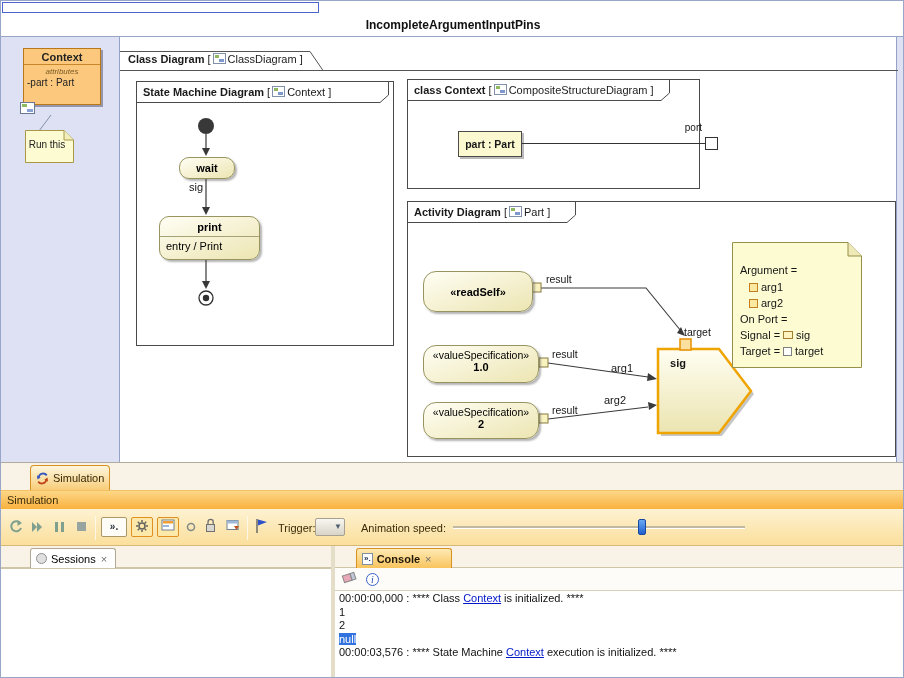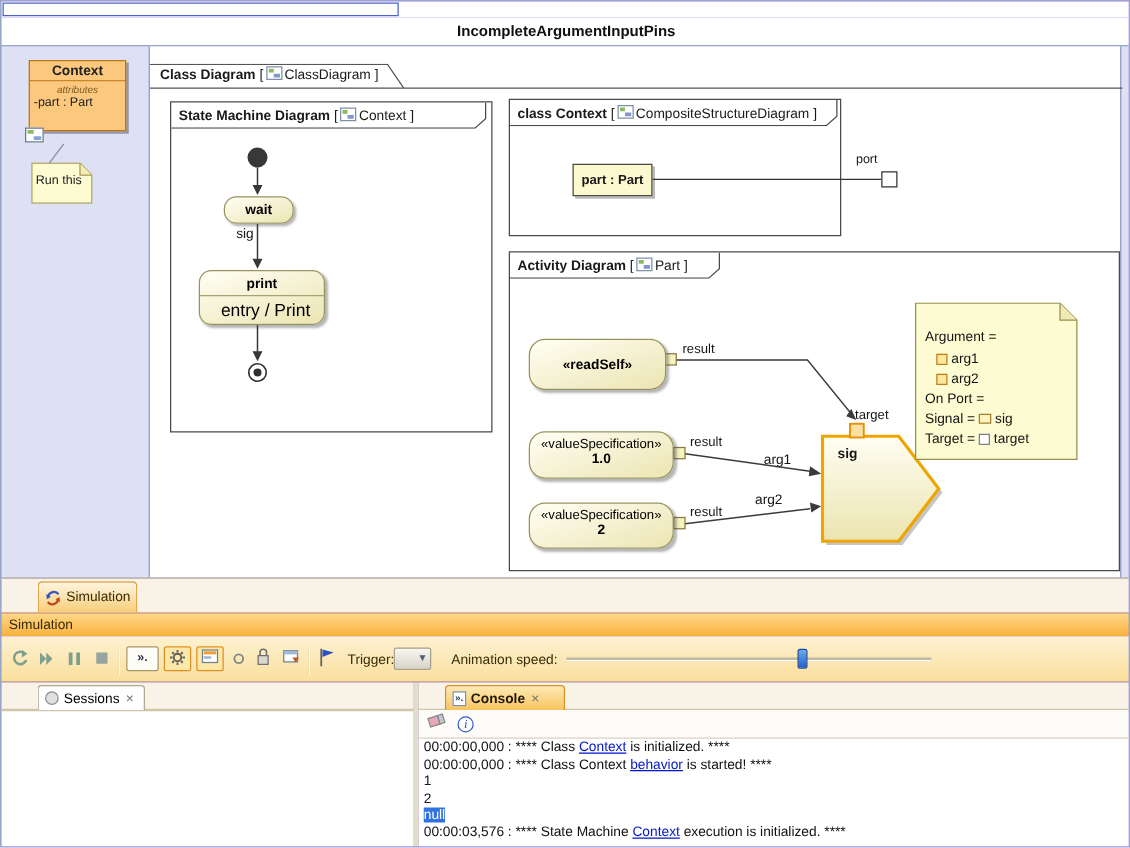--- a/index.html
+++ b/index.html
@@ -159,25 +159,25 @@
         <polygon points="65,125 73,125 69,133" fill="#383838"></polygon>
         <line x1="69" y1="178" x2="69" y2="200" stroke="#383838" stroke-width="1.2"></line>
         <polygon points="65,199 73,199 69,207" fill="#383838"></polygon>
         <circle cx="69" cy="216" r="7" fill="#fff" stroke="#303030" stroke-width="1.3"></circle>
         <circle cx="69" cy="216" r="3.2" fill="#303030"></circle>
       </svg>
       <div class="state" style="left:42px;top:75px;width:56px;height:22px;line-height:20px;text-align:center;font-weight:bold;font-size:11px;">wait</div>
       <div class="lbl11" style="left:38px;top:99px;width:28px;text-align:right;">sig</div>
       <div class="state" style="left:22px;top:134px;width:101px;height:44px;">
         <div style="height:20px;line-height:20px;text-align:center;font-weight:bold;font-size:11px;border-bottom:1px solid #a5a273;">print</div>
-        <div style="font-size:14px;padding:3px 0 0 6px;text-align:center;">entry / Print</div>
+        <div style="font-size:11px;padding:3px 0 0 6px;">entry / Print</div>
       </div>
     </div>
 
-    <div class="frame" style="left:287px;top:42px;width:266px;height:110px;">
+    <div class="frame" style="left:287px;top:42px;width:293px;height:110px;">
       <svg class="frame-tab" width="263" height="21">
         <polyline points="261.5,0 261.5,13 253,20.5 0,20.5" fill="none" stroke="#4a4a4a"></polyline>
       </svg>
       <div class="frame-tab-text">
         <span class="ft-bold">class</span>
         <span class="ft-bold">Context</span>
         <span>[</span><span class="mini-icon"></span><span>CompositeStructureDiagram</span>
         <span>]</span>
       </div>
       <div class="class-box" style="left:50px;top:51px;width:64px;height:26px;line-height:24px;">part : Part</div>
@@ -386,20 +386,19 @@
         <g transform="rotate(-18 8 7)">
           <rect x="2" y="4" width="8" height="7" fill="#e8a8b8" stroke="#888"></rect>
           <rect x="10" y="4" width="4" height="7" fill="#c0c8d8" stroke="#888"></rect>
         </g>
       </svg>
     </span>
     <span class="info-ic">i</span>
   </div>
   <div class="con-body">
     <div class="cline"><span>00:00:00,000 : **** Class </span><a class="clink">Context</a><span> is initialized. ****</span></div>
-    <div class="cline"><span>00:00:00,000 : **** Class Context </span><a class="clink">behavior</a><span> is started! ****</span></div>
     <div class="cline"><span>1</span></div>
     <div class="cline"><span>2</span></div>
     <div class="cline"><span class="sel">null</span></div>
     <div class="cline"><span>00:00:03,576 : **** State Machine </span><a class="clink">Context</a><span> execution is initialized. ****</span></div>
   </div>
 
 </div>
 
 </body></html>

